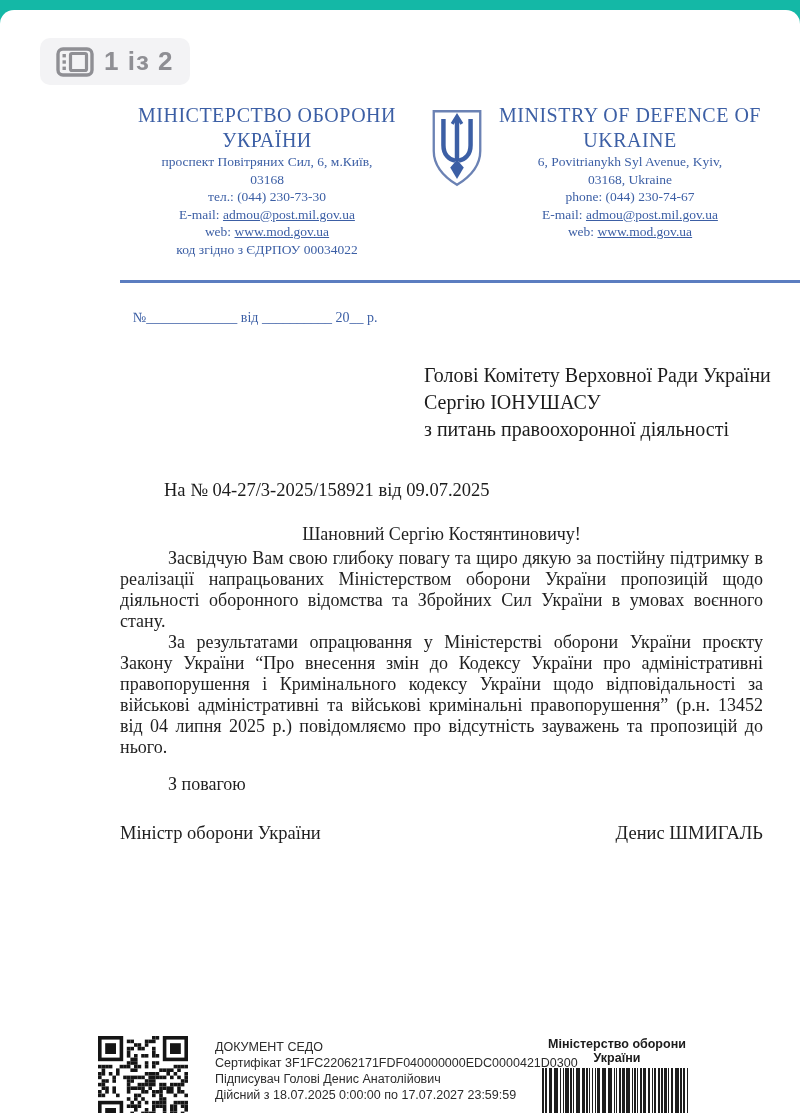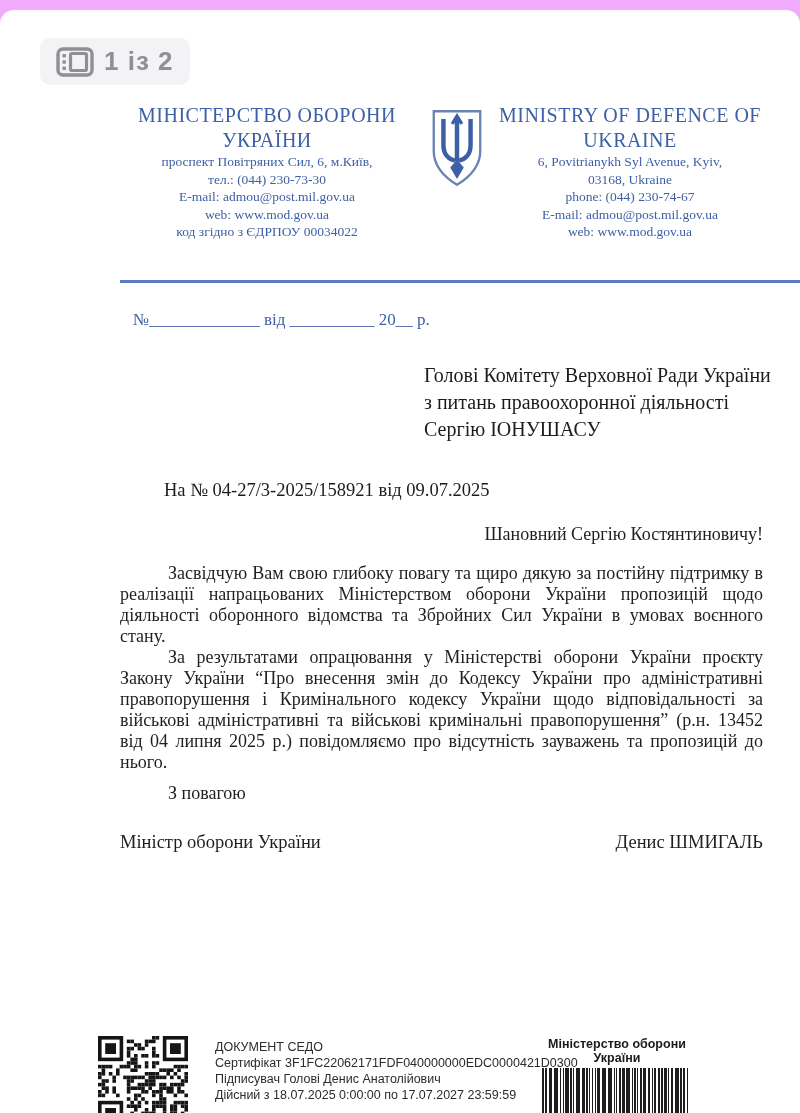--- a/index.html
+++ b/index.html
@@ -1,47 +1,47 @@
 <!DOCTYPE html>
 <html lang="uk"><head>
 <meta charset="utf-8">
 <style>
   html,body{margin:0;padding:0;}
   body{background:#a9a9a9;font-family:"Liberation Serif","DejaVu Serif",serif;}
-  .screen{position:relative;width:800px;height:1113px;overflow:hidden;background:#f0abfc;}
+  .screen{position:relative;width:800px;height:1113px;overflow:hidden;background:#14b8a6;}
   .page{position:absolute;top:10px;left:0;right:0;bottom:0;background:#ffffff;border-radius:14px 14px 0 0;}
 
   
   .badge{position:absolute;left:40px;top:28px;display:flex;align-items:center;gap:10px;
          background:#f3f3f5;border-radius:10px;padding:8px 16px;}
   .badge .txt{font-family:"Liberation Sans","DejaVu Sans",sans-serif;font-weight:bold;
               font-size:26px;color:#8f8f94;letter-spacing:1px;}
   .badge svg{display:block;}
 
   
   .lh-col{position:absolute;text-align:center;color:#3c5fa5;}
   .lh-ua{left:108px;top:93px;width:318px;}
   .lh-en{left:482px;top:93px;width:296px;}
   .lh-title{font-size:20px;line-height:25px;letter-spacing:.5px;}
   .lh-lines{margin-top:0;font-size:13.5px;line-height:17.5px;}
-  .lh-link{color:#3c5fa5;}
+  .lh-link{color:#3c5fa5;text-decoration:underline;}
   .emblem{position:absolute;left:426px;top:95px;}
 
   .divider{position:absolute;left:120px;right:0;top:270px;height:3px;background:#5b7dc0;}
 
-  .ref-line{position:absolute;left:133px;top:300px;color:#3c5fa5;font-size:17px;}
+  .ref-line{position:absolute;left:133px;top:300px;color:#3c5fa5;font-size:14px;}
 
   .addressee{position:absolute;left:424px;top:352px;font-size:20px;line-height:27px;color:#1c1c1c;}
 
   .reply-ref{position:absolute;left:120px;top:470px;font-size:18.5px;color:#1c1c1c;margin-left:44px;}
 
   .content{position:absolute;left:120px;top:514px;width:643px;color:#1f1f1f;font-size:18px;}
-  .salutation{text-align:right;margin-bottom:18px;}
+  .salutation{text-align:center;margin-bottom:3px;}
   .para{margin:0;text-align:justify;text-indent:48px;line-height:21px;}
-  .respect{margin-top:10px;text-indent:48px;}
+  .respect{margin-top:16px;text-indent:48px;}
   .sign-row{display:flex;justify-content:space-between;margin-top:28px;font-size:18.5px;}
 
   
   .qr{position:absolute;left:98px;top:1026px;width:90px;height:90px;}
   .stamp{position:absolute;left:215px;top:1029px;font-family:"Liberation Sans","DejaVu Sans",sans-serif;
          font-size:12.5px;line-height:16px;color:#2b2b2b;}
   .stamp .u{}
   .regbox{position:absolute;left:527px;top:1027px;width:180px;text-align:center;
           font-family:"Liberation Sans","DejaVu Sans",sans-serif;color:#1b1b1b;}
   .regbox .org{font-weight:bold;font-size:12.5px;margin-bottom:3px;}
@@ -63,20 +63,21 @@
           <rect x="14.5" y="6.5" width="16" height="17" rx="1.5" fill="none" stroke="#8f8f94" stroke-width="3.2"></rect>
         </svg>
       </span>
       <span class="txt">1 із 2</span>
     </div>
 
     <div class="lh-col lh-ua">
       <div class="lh-title">МІНІСТЕРСТВО ОБОРОНИ УКРАЇНИ</div>
       <div class="lh-lines">
         <div>проспект Повітряних Сил, 6, м.Київ,</div>
+        <div>03168</div>
         <div>тел.: (044) 230-73-30</div>
         <div><span>E-mail: </span><span class="lh-link">admou@post.mil.gov.ua</span></div>
         <div><span>web: </span><span class="lh-link">www.mod.gov.ua</span></div>
         <div>код згідно з ЄДРПОУ 00034022</div>
       </div>
     </div>
 
     <div class="emblem">
       <svg width="62" height="88" viewBox="0 0 64 88">
         <path d="M8 5 H56 V46 C56 62 45 73 32 81 C19 73 8 62 8 46 Z" fill="none" stroke="#6b82b4" stroke-width="2.4"></path>
@@ -100,22 +101,22 @@
         <div><span>web: </span><span class="lh-link">www.mod.gov.ua</span></div>
       </div>
     </div>
 
     <div class="divider"></div>
 
     <div class="ref-line">№_____________ від __________ 20__ р.</div>
 
     <div class="addressee">
       <div>Голові Комітету Верховної Ради України</div>
+      <div>Сергію ІОНУШАСУ</div>
       <div>з питань правоохоронної діяльності</div>
-      <div>Сергію ІОНУШАСУ</div>
     </div>
 
     <div class="reply-ref">На № 04-27/3-2025/158921 від 09.07.2025</div>
 
     <div class="content">
       <div class="salutation">Шановний Сергію Костянтиновичу!</div>
       <p class="para">Засвідчую Вам свою глибоку повагу та щиро дякую за постійну підтримку в реалізації напрацьованих Міністерством оборони України пропозицій щодо діяльності оборонного відомства та Збройних Сил України в умовах воєнного стану.</p>
       <p class="para">За результатами опрацювання у Міністерстві оборони України проєкту Закону України “Про внесення змін до Кодексу України про адміністративні правопорушення і Кримінального кодексу України щодо відповідальності за військові адміністративні та військові кримінальні правопорушення” (р.н. 13452 від 04 липня 2025 р.) повідомляємо про відсутність зауважень та пропозицій до нього.</p>
       <div class="respect">З повагою</div>
       <div class="sign-row">

